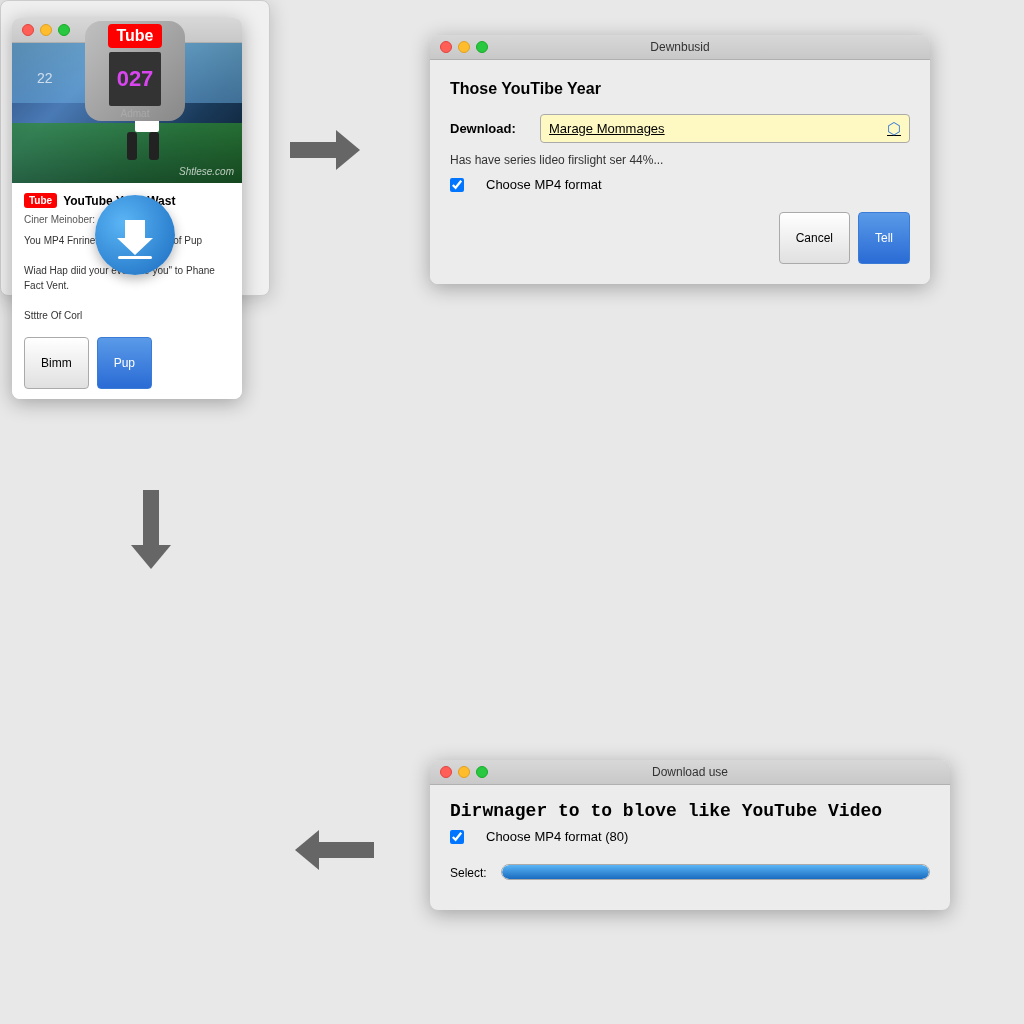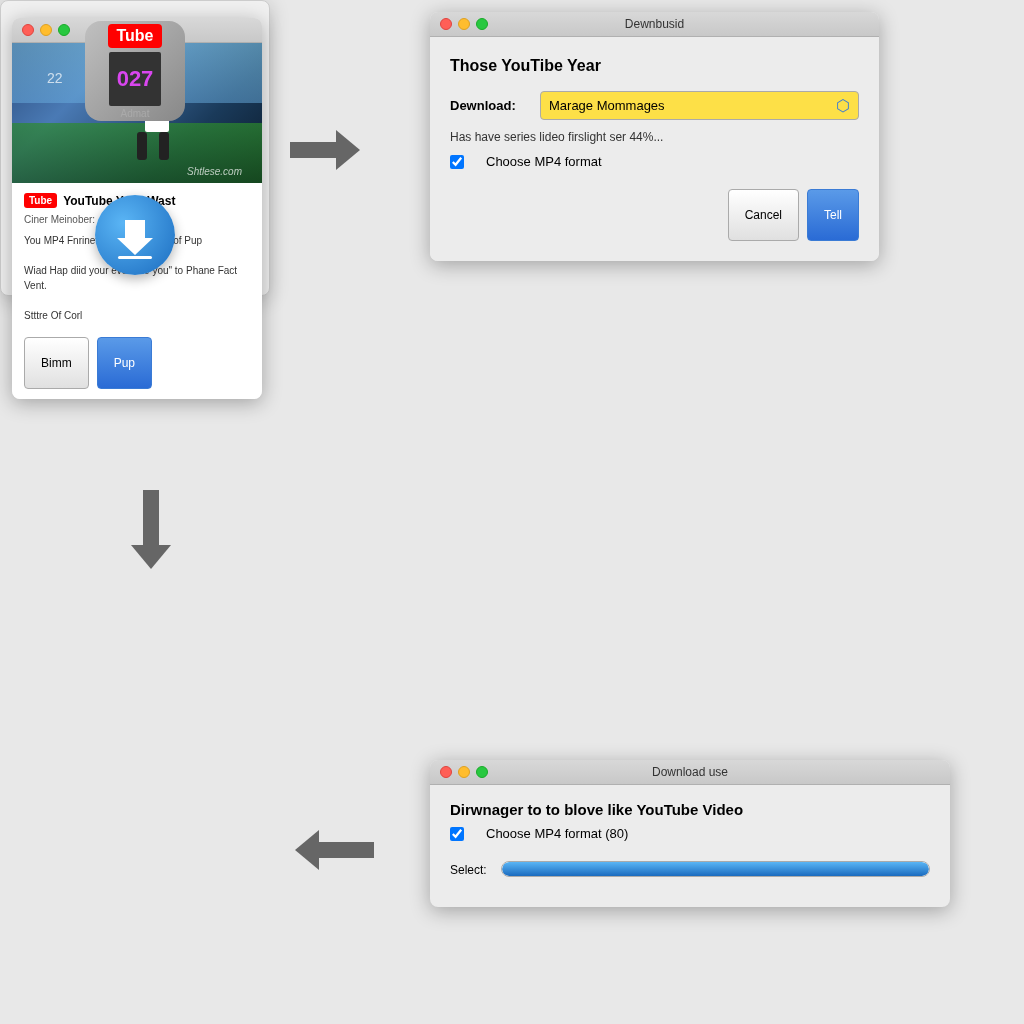--- a/index.html
+++ b/index.html
@@ -48,38 +48,38 @@
     }
 
     .tl-red { background: #ff5f57; border: 1px solid #e0443e; }
     .tl-yellow { background: #ffbd2e; border: 1px solid #dea123; }
     .tl-green { background: #28c840; border: 1px solid #1aab29; }
 
     
     .win-selection {
       top: 18px;
       left: 12px;
-      width: 250px;
+      width: 230px;
     }
 
     .video-thumbnail {
       width: 100%;
       height: 140px;
       background: linear-gradient(135deg, #2a4a7a 0%, #4a7ab5 30%, #1a3a5a 70%, #0a1a2a 100%);
       position: relative;
       overflow: hidden;
       display: flex;
       align-items: center;
       justify-content: center;
     }
 
     .video-watermark {
       position: absolute;
       bottom: 6px;
-      right: 20px;
+      right: 8px;
       color: rgba(255,255,255,0.7);
       font-size: 10px;
       font-style: italic;
     }
 
     .win-content {
       padding: 10px 12px;
       background: white;
       border-radius: 0 0 8px 8px;
     }
@@ -198,23 +198,23 @@
 
     .arrow-left::after {
       content: '';
       border-top: 20px solid transparent;
       border-bottom: 20px solid transparent;
       border-right: 24px solid #666;
     }
 
     
     .win-dewnbusid {
-      top: 12px;
+      top: 35px;
       left: 430px;
-      width: 449px;
+      width: 500px;
     }
 
     .win-dewnbusid .win-body {
       padding: 20px;
       background: #ececec;
       border-radius: 0 0 8px 8px;
     }
 
     .win-title-text {
       font-size: 16px;
@@ -233,25 +233,26 @@
       font-size: 13px;
       font-weight: bold;
       min-width: 80px;
     }
 
     .form-select {
       flex: 1;
       padding: 4px 8px;
       border: 1px solid #aaa;
       border-radius: 4px;
-      background: #fde047;
+      background: #fef9c3;
       font-size: 13px;
       display: flex;
       align-items: center;
       justify-content: space-between;
+      text-decoration: underline;
     }
 
     .select-arrow {
       color: #3a7bd5;
       font-size: 16px;
     }
 
     .status-text {
       font-size: 12px;
       color: #333;
@@ -528,21 +529,21 @@
 </div>
 
 <div class="window win-download">
   <div class="window-titlebar">
     <span class="traffic-light tl-red"></span>
     <span class="traffic-light tl-yellow"></span>
     <span class="traffic-light tl-green"></span>
     <span class="window-title">Download use</span>
   </div>
   <div class="win-body">
-    <div style="margin-bottom: 8px; font-size: 15px; font-weight: bold;">Dirwnager to to blove like YouTube Video</div>
+    <div style="margin-bottom: 8px; font-size: 18px; font-weight: bold; font-family: Liberation Mono, monospace;">Dirwnager to to blove like YouTube Video</div>
     <div class="checkbox-row">
       <input type="checkbox" checked="" style="">
       <span>Choose MP4 format (80)</span>
     </div>
     <div class="progress-bar-container">
       <span style="font-size:12px;">Select:</span>
       <div class="progress-bar-track">
         <div class="progress-bar-fill" style="width:100%;"></div>
       </div>
     </div>

